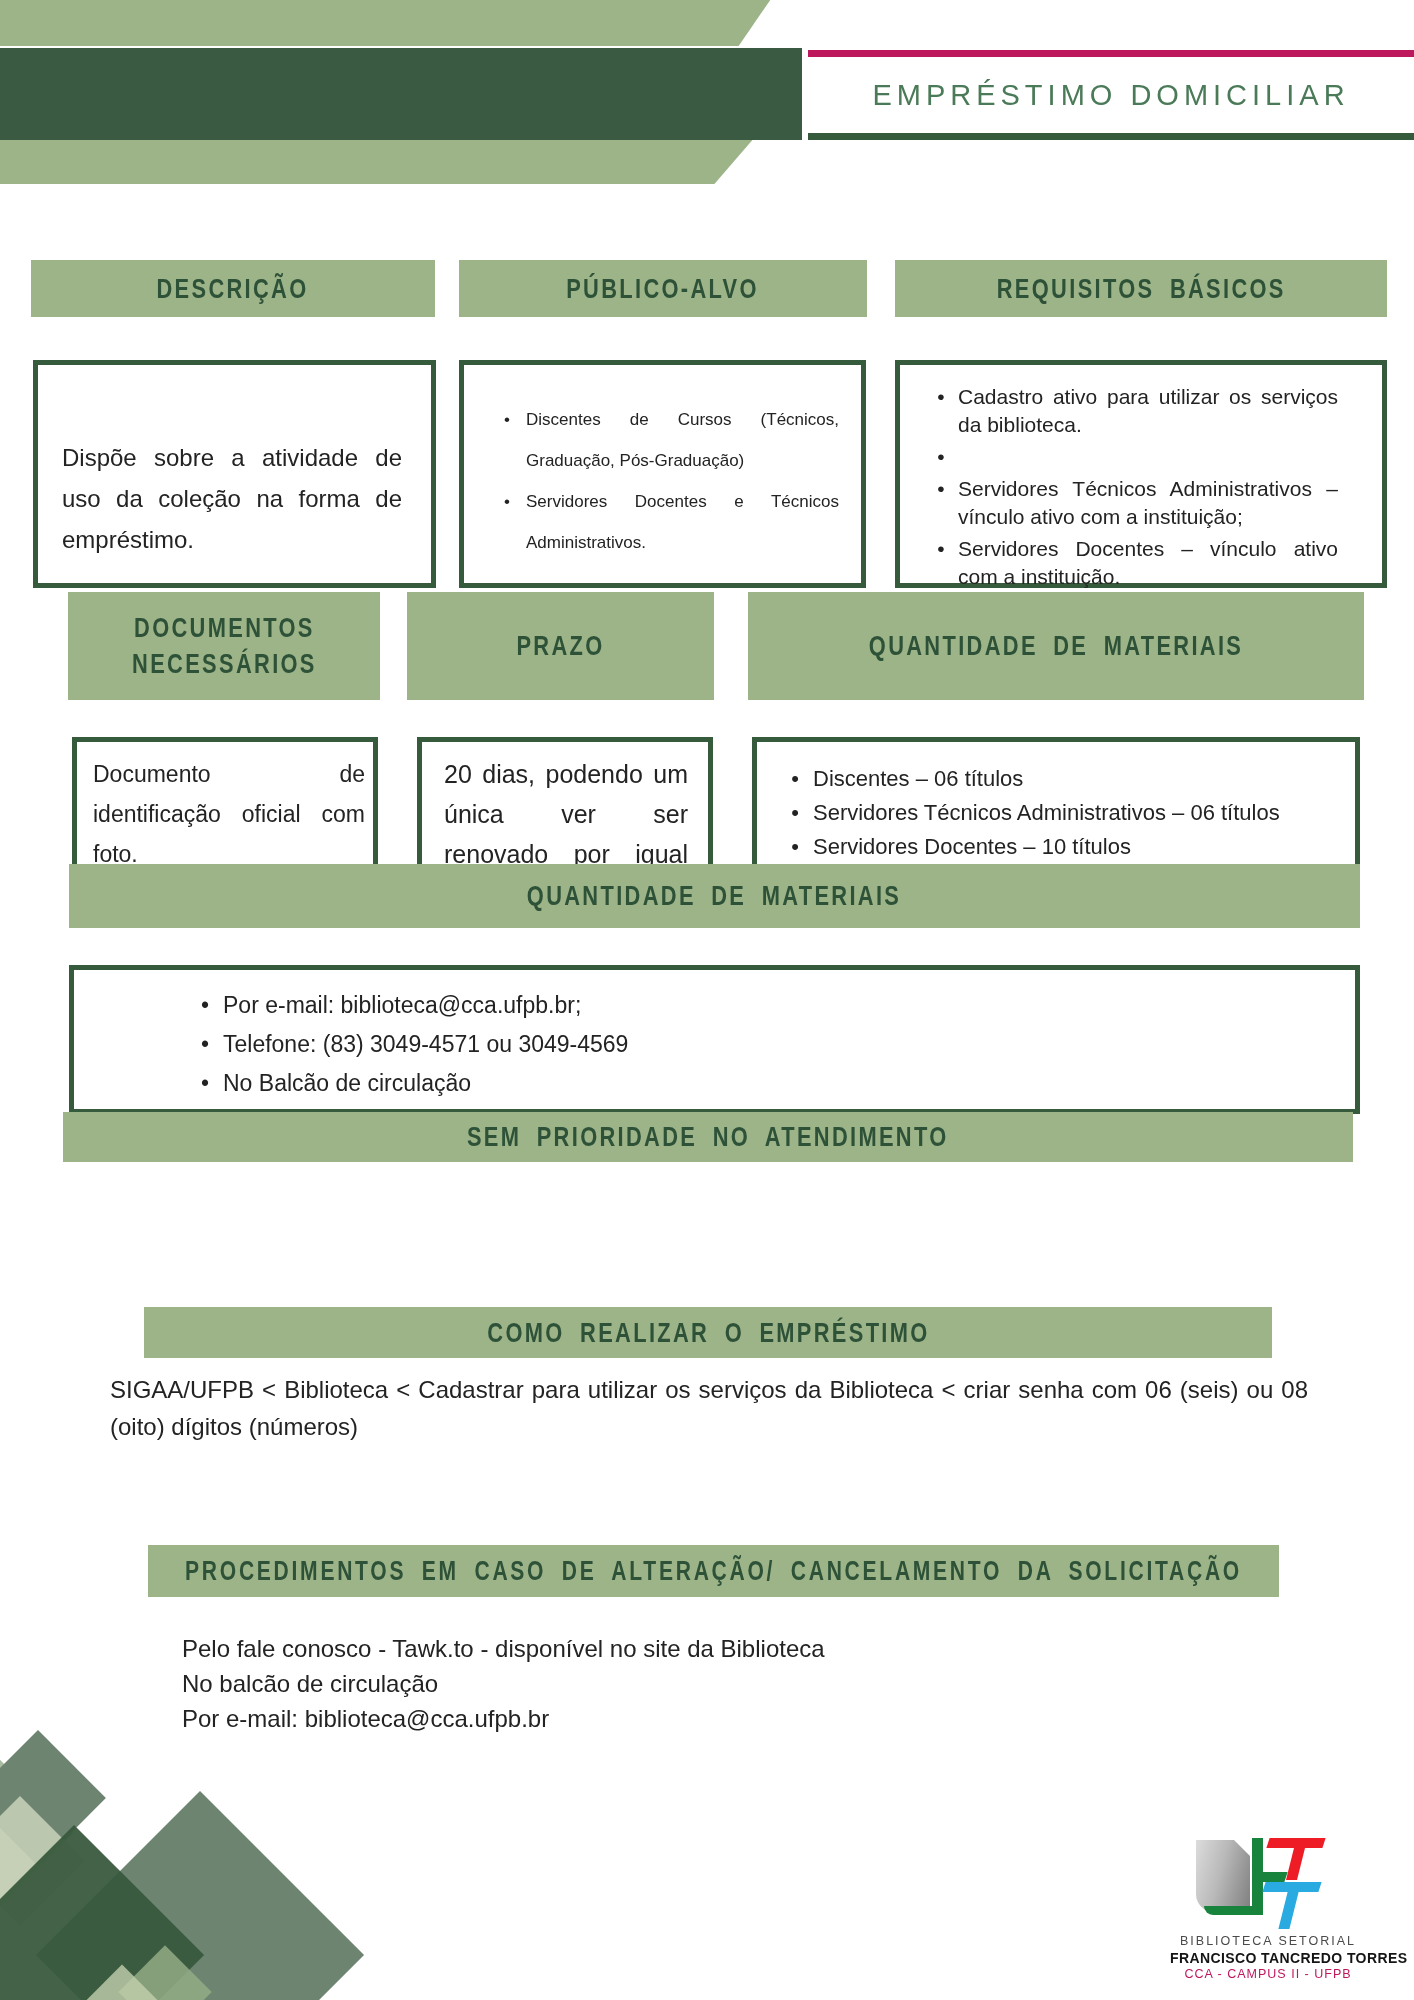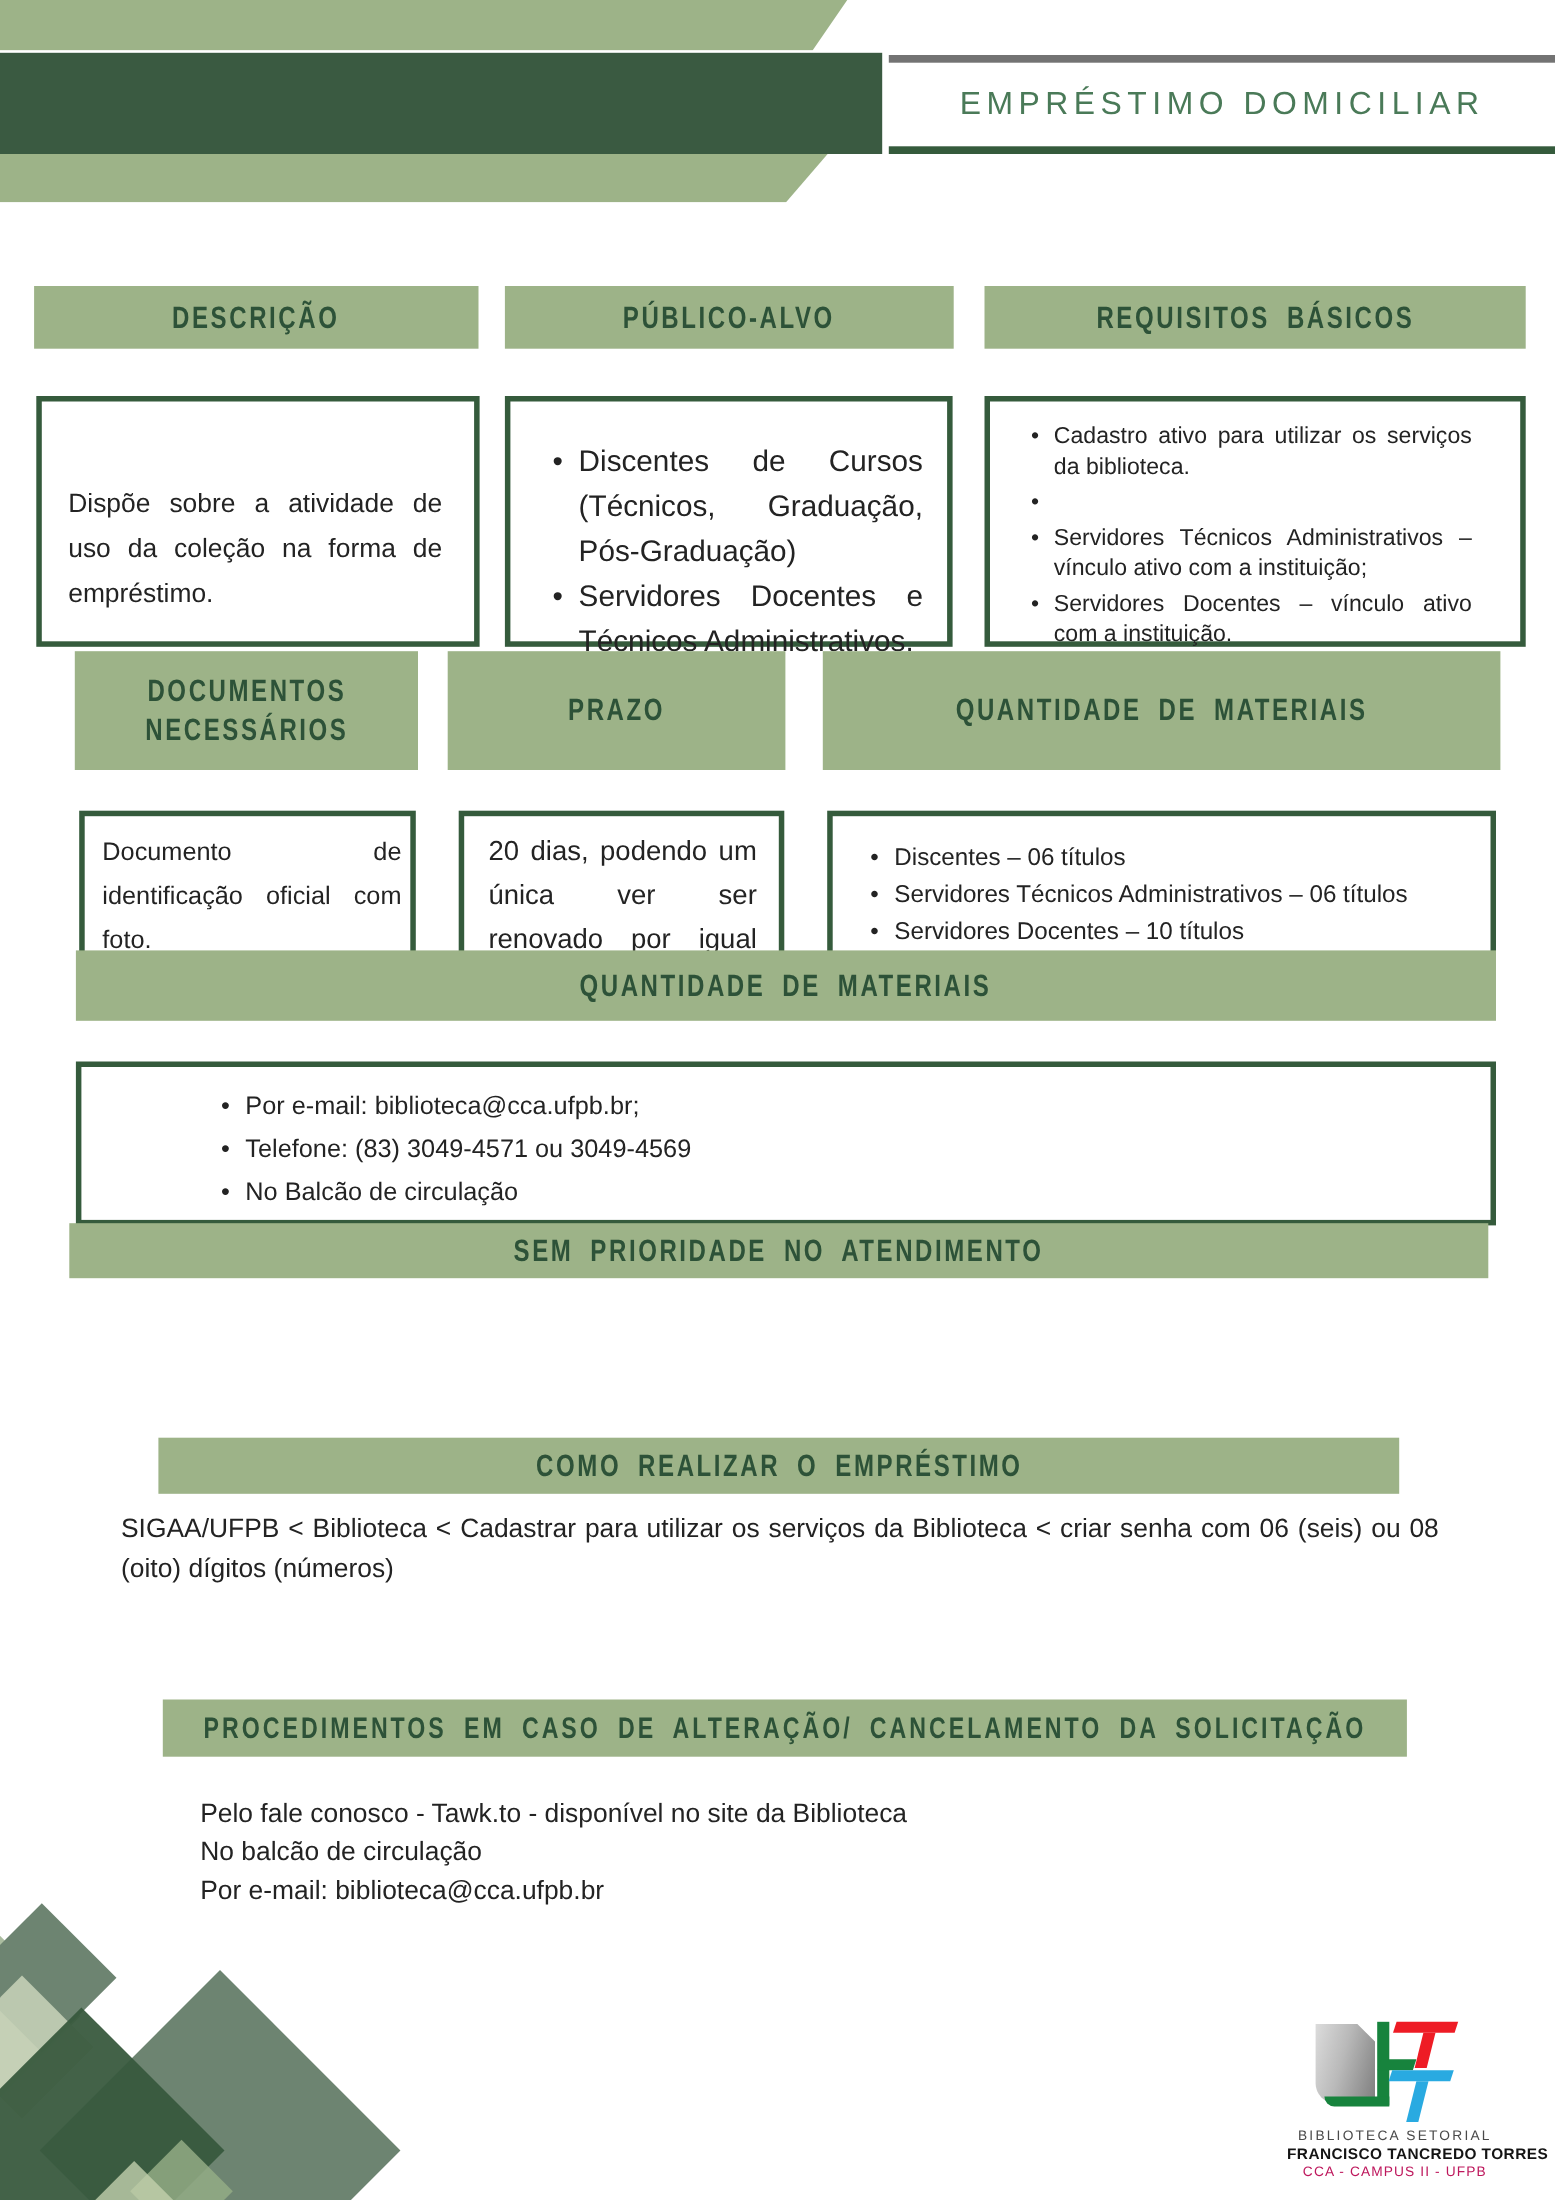--- a/index.html
+++ b/index.html
@@ -5,21 +5,21 @@
   html,body{margin:0;padding:0;background:#e8e8e8;}
   .page{position:relative;width:1414px;height:2000px;background:#ffffff;overflow:hidden;
         font-family:"Liberation Sans",sans-serif;color:#232323;margin:0 auto;}
   .abs{position:absolute;}
 
   
   .hdr-top{left:0;top:0;width:790px;height:46px;background:#9db388;
            clip-path:polygon(0 0,97.5% 0,93.5% 100%,0 100%);}
   .hdr-dark{left:0;top:48px;width:802px;height:92px;background:#3a5a41;}
   .hdr-box{left:808px;top:50px;width:606px;height:90px;background:#ffffff;box-sizing:border-box;
-           border-top:7px solid #737373;border-bottom:7px solid #355b3c;
+           border-top:7px solid #be185d;border-bottom:7px solid #355b3c;
            display:flex;align-items:center;justify-content:center;}
   .hdr-title{font-size:29px;letter-spacing:5px;color:#4a7a58;white-space:nowrap;}
   .hdr-bot{left:0;top:140px;width:760px;height:44px;background:#9db388;
            clip-path:polygon(0 0,99% 0,94% 100%,0 100%);}
 
   
   .band{background:#9db388;display:flex;align-items:center;justify-content:center;}
   .btitle{font-weight:bold;font-size:28px;letter-spacing:3px;word-spacing:9px;
           color:#2d5238;transform:scaleX(0.78);white-space:nowrap;text-align:center;line-height:36px;}
   .btitle.sm{font-size:27px;letter-spacing:3.5px;}
@@ -30,21 +30,21 @@
   .li .dot{flex:none;text-align:center;}
   .li .dot::before{content:"\2022";}
 
   
   .r1-band{top:260px;height:57px;}
   .r1-box{top:329px;height:228px;}
   .c1-x{left:31px;width:404px;} .c1-bx{left:33px;width:403px;}
   .c2-x{left:459px;width:408px;} .c2-bx{left:459px;width:407px;}
   .c3-x{left:895px;width:492px;} .c3-bx{left:895px;width:492px;}
   .desc-body{padding:72px 29px 0 24px;font-size:24px;line-height:41px;}
-  .pub-list{padding:34px 22px 0 24px;font-size:27px;line-height:41px;}
+  .pub-list{padding:34px 22px 0 24px;font-size:17px;line-height:41px;}
   .pub-list .dot{width:38px;}
   .pub-list .txt{width:313px;}
   .req-list{padding:18px 26px 0 24px;font-size:21px;line-height:28px;}
   .req-list .li{margin-bottom:4px;}
   .req-list .dot{width:34px;}
   .req-list .txt{width:380px;}
 
   
   .r2-band{top:592px;height:108px;}
   .r2-box{top:706px;height:139px;}

